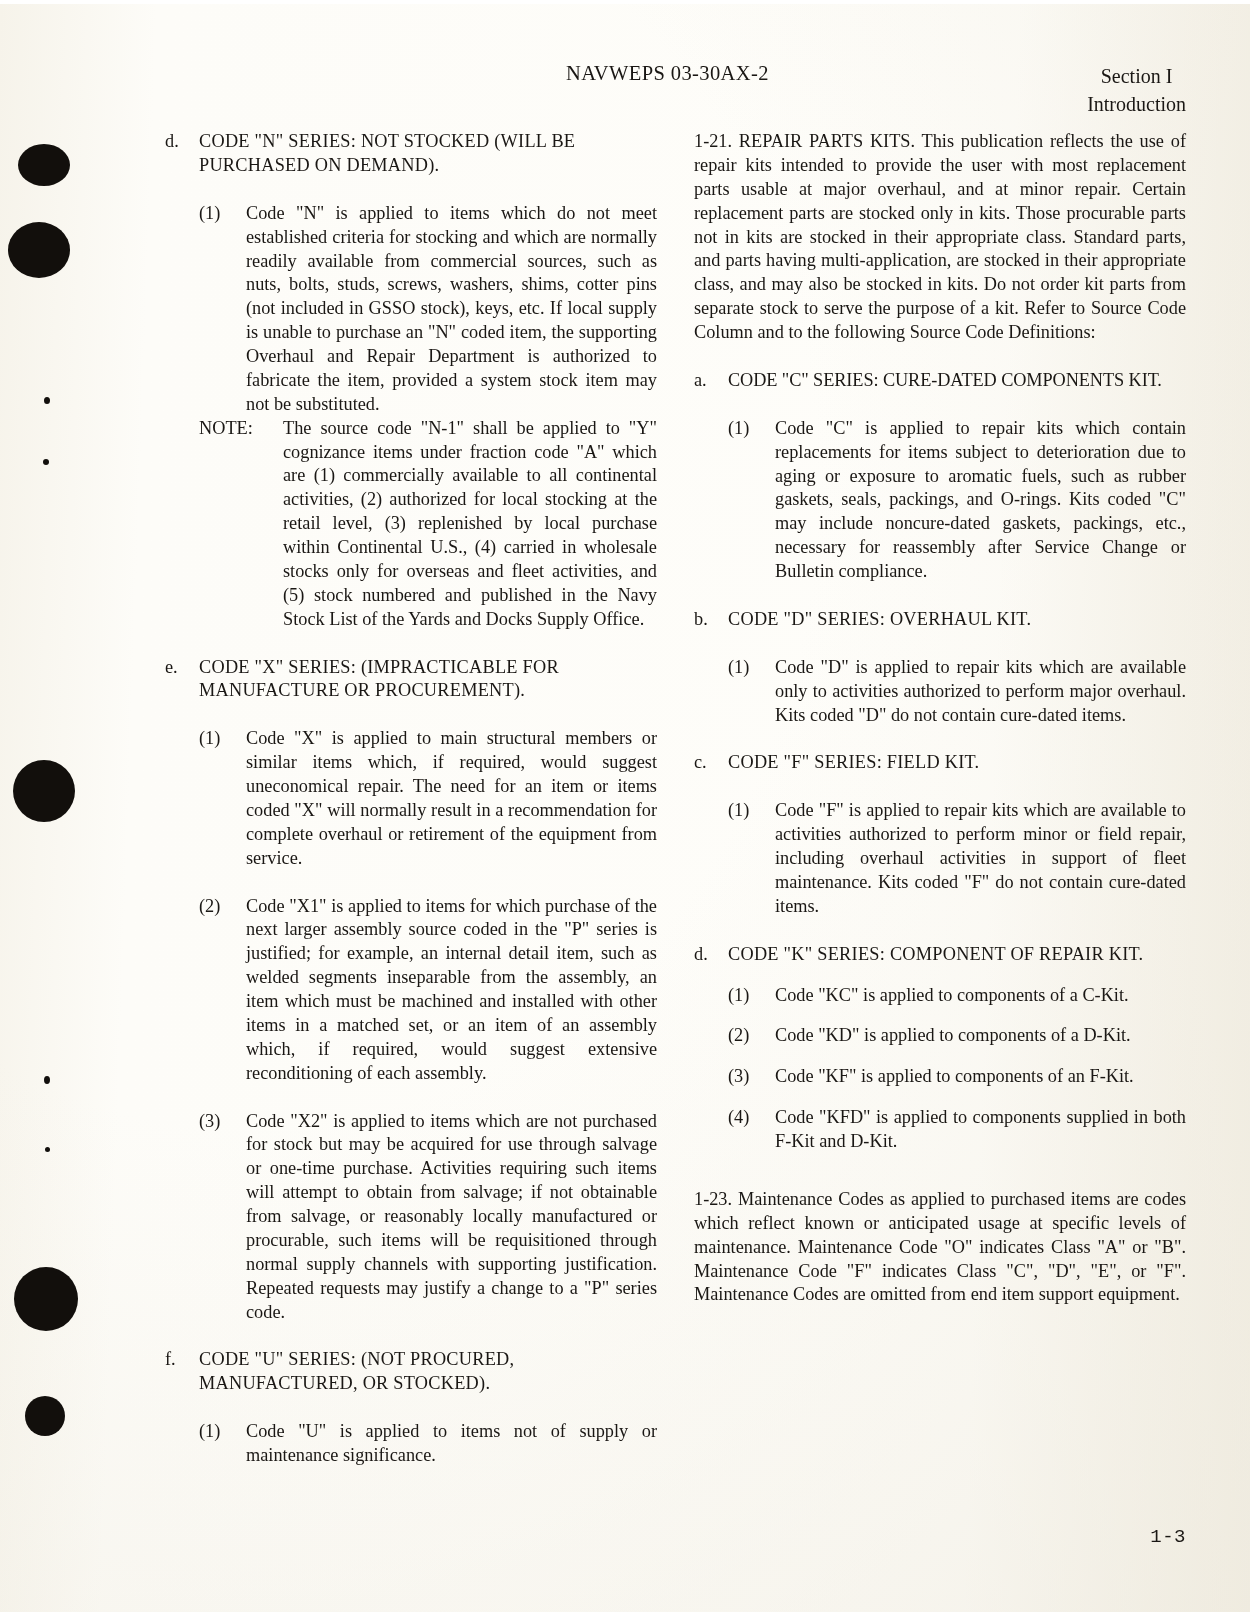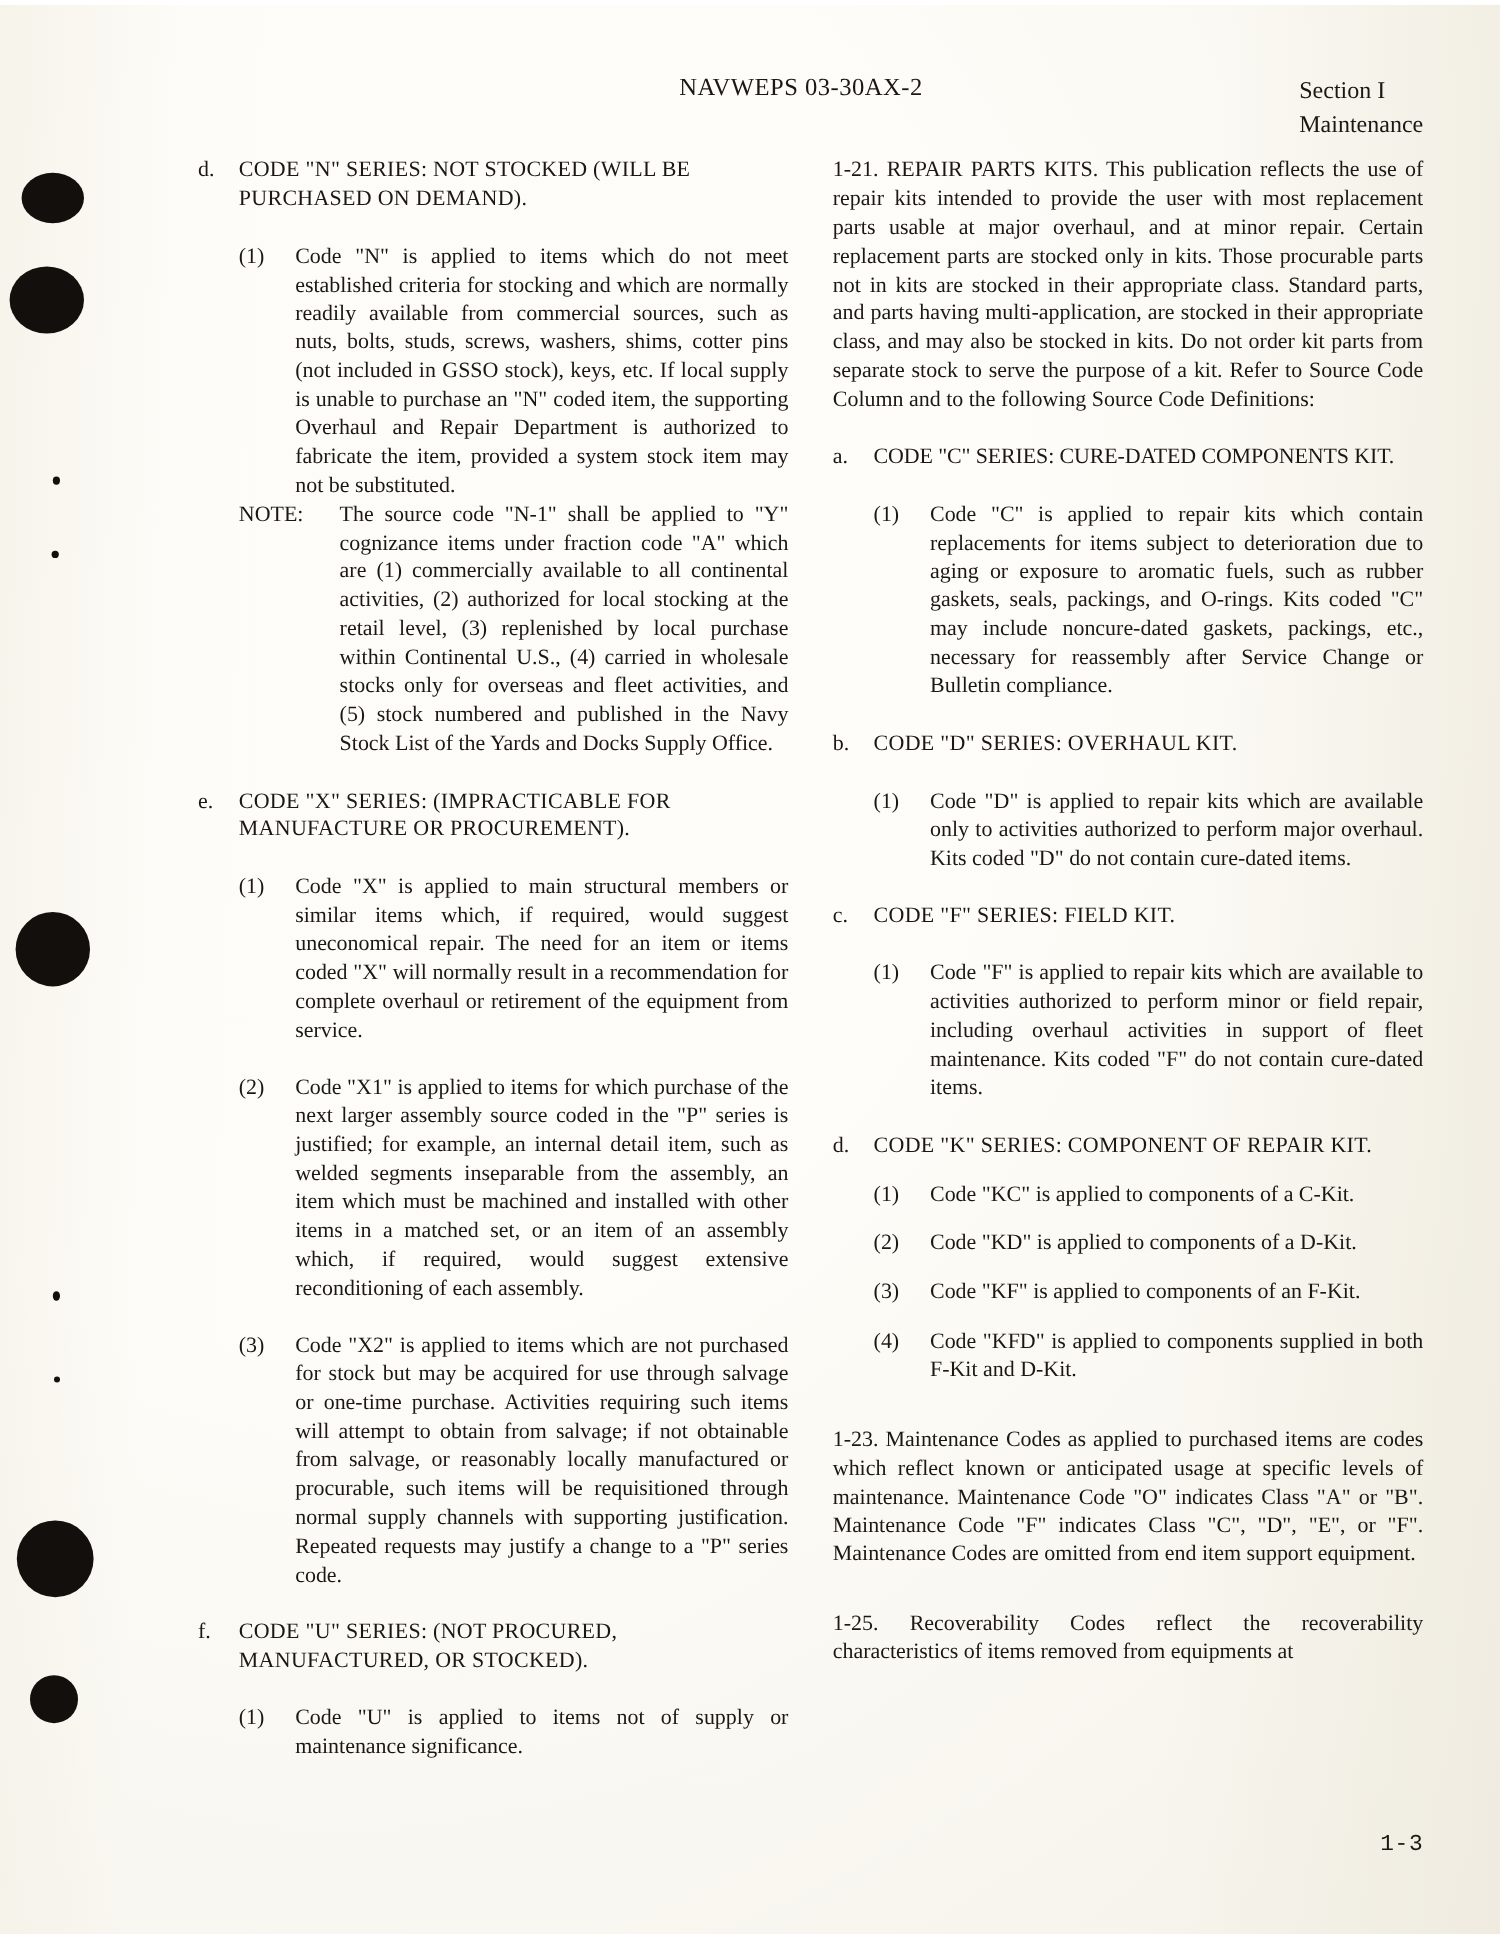--- a/index.html
+++ b/index.html
@@ -43,21 +43,21 @@
     left: 566px;
     top: 0;
     font-size: 20.5px;
     letter-spacing: 0.4px;
     white-space: nowrap;
   }
   #section-label {
     position: absolute;
     right: 64px;
     top: 0;
-    text-align: left;
+    text-align: center;
     font-size: 20px;
     line-height: 1.42;
   }
   #section-label div { white-space: nowrap; }
 
   
   .column {
     position: absolute;
     top: 126px;
     width: 492px;
@@ -131,21 +131,21 @@
 <body>
 
 <div id="page">
 
   <div id="paper-texture"></div>
 
   <div id="header">
     <div id="doc-number">NAVWEPS 03-30AX-2</div>
     <div id="section-label">
       <div>Section I</div>
-      <div>Maintenance</div>
+      <div>Introduction</div>
     </div>
   </div>
 
   <div class="column" id="col-left">
 
     <div class="block">
       <div class="row">
         <span class="marker m-alpha">d.</span>
         <span class="body-text caps">CODE "N" SERIES:  NOT STOCKED (WILL BE PURCHASED ON DEMAND).</span>
       </div>
@@ -305,21 +305,20 @@
 
     <div class="gap-md"></div>
 
     <div class="para flush">1-23.  Maintenance Codes as applied to purchased items are codes which reflect known or anticipated usage at specific levels of maintenance.  Maintenance Code "O" indicates Class "A" or "B".  Maintenance Code "F" indicates Class "C", "D", "E", or "F". Maintenance Codes are omitted from end item support equipment.</div>
 
     <div class="gap-md"></div>
 
 
     <div class="gap-md"></div>
 
-    <div class="para flush">1-25.  Recoverability Codes reflect the recoverability characteristics of items removed from equipments at</div>
 
   </div>
 
   <div id="page-number">1-3</div>
 
   <div id="margin-marks">
       <div class="margin-mark" style="left: 18px; top: 140px; width: 52px; height: 42px;"></div>
       <div class="margin-mark" style="left: 8px; top: 218px; width: 62px; height: 56px;"></div>
       <div class="margin-mark" style="left: 44px; top: 393px; width: 6px; height: 7px;"></div>
       <div class="margin-mark" style="left: 43px; top: 455px; width: 6px; height: 6px;"></div>

